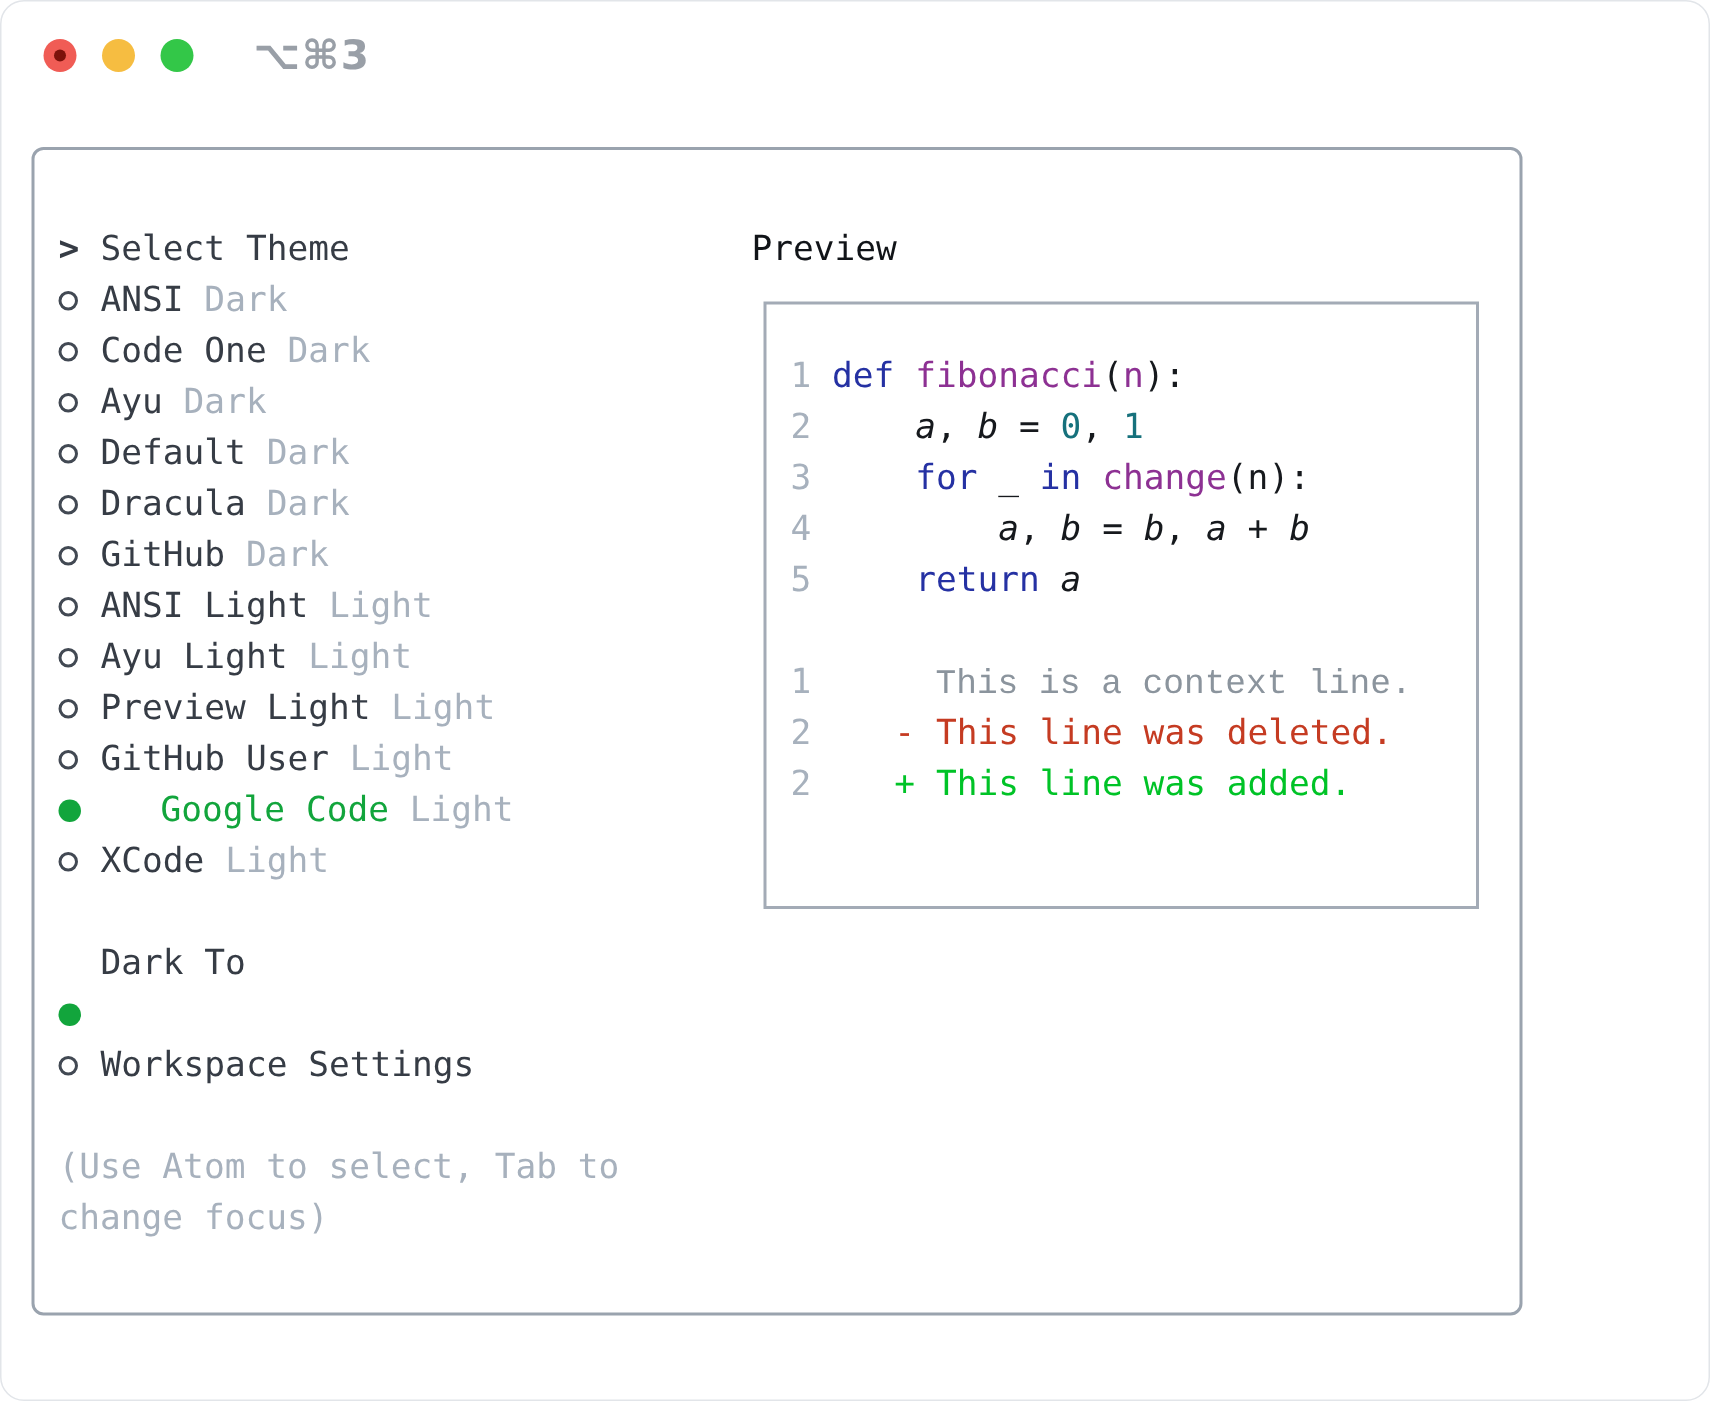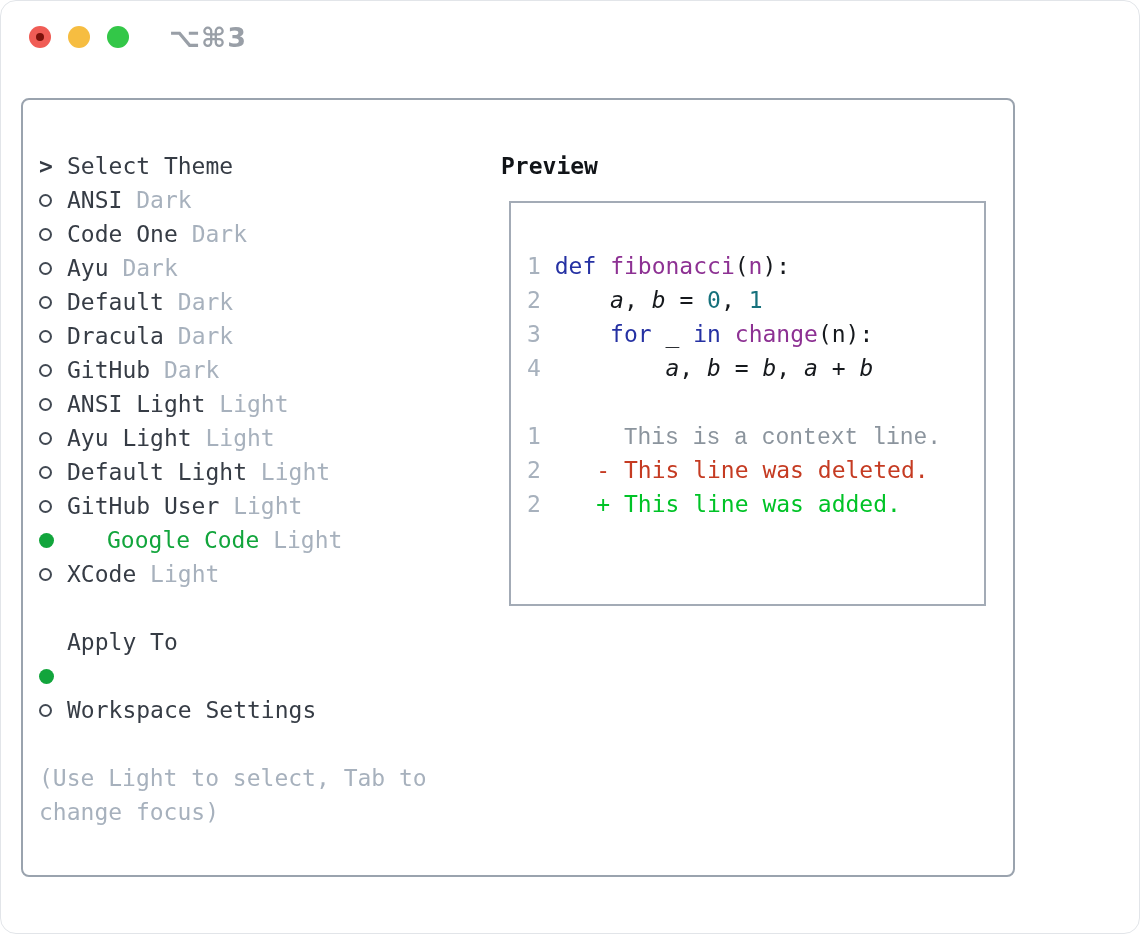--- a/index.html
+++ b/index.html
@@ -37,26 +37,26 @@
   .caret{font-weight:bold;color:var(--list-text);}
   .radio{width:13px;height:13px;border:2px solid #424953;border-radius:50%;box-sizing:border-box;}
   .radio.on{width:15px;height:15px;border:none;background:var(--accent-green);}
   .hdr{font-weight:normal;}
   .suffix{color:var(--muted);}
   .sel{color:var(--accent-green);margin-left:40px;}
   .hint{color:var(--muted);height:34px;line-height:34px;white-space:pre;}
   .spacer{height:34px;}
   
   .preview-col{position:absolute;left:478px;top:49px;}
-  .preview-title{font-size:23px;font-weight:bold;color:#111418;height:34px;line-height:34px;}
+  .preview-title{font-size:23px;font-weight:normal;color:#111418;height:34px;line-height:34px;}
   .preview-box{
     margin-top:18px;margin-left:8px;
     width:477px;height:405px;box-sizing:border-box;
     border:2px solid var(--box-border);
-    padding:46px 0 0 16px;
+    padding:31px 0 0 16px;
     font-size:23px;
   }
   .crow{height:34px;line-height:34px;white-space:pre;}
   .lnum{color:var(--line-number);}
   .tk-k{color:var(--kw);}
   .tk-f{color:var(--fn);}
   .tk-n{color:var(--numlit);}
   .tk-p{color:var(--code-plain);}
   .tk-v{color:var(--code-plain);font-style:italic;}
   .d-context{color:var(--diff-ctx);font-family:Liberation Mono, monospace;}
@@ -83,48 +83,49 @@
       </div>
       <div id="theme-options">
           <div class="row"><span class="marker"><span class="radio"></span></span><span>ANSI</span><span class="suffix"> Dark</span></div>
           <div class="row"><span class="marker"><span class="radio"></span></span><span>Code One</span><span class="suffix"> Dark</span></div>
           <div class="row"><span class="marker"><span class="radio"></span></span><span>Ayu</span><span class="suffix"> Dark</span></div>
           <div class="row"><span class="marker"><span class="radio"></span></span><span>Default</span><span class="suffix"> Dark</span></div>
           <div class="row"><span class="marker"><span class="radio"></span></span><span>Dracula</span><span class="suffix"> Dark</span></div>
           <div class="row"><span class="marker"><span class="radio"></span></span><span>GitHub</span><span class="suffix"> Dark</span></div>
           <div class="row"><span class="marker"><span class="radio"></span></span><span>ANSI Light</span><span class="suffix"> Light</span></div>
           <div class="row"><span class="marker"><span class="radio"></span></span><span>Ayu Light</span><span class="suffix"> Light</span></div>
-          <div class="row"><span class="marker"><span class="radio"></span></span><span>Default Light</span><span class="suffix"> Light</span></div>
+          <div class="row"><span class="marker"><span class="radio"></span></span><span>Preview Light</span><span class="suffix"> Light</span></div>
           <div class="row"><span class="marker"><span class="radio"></span></span><span>GitHub User</span><span class="suffix"> Light</span></div>
           <div class="row"><span class="marker"><span class="radio on"></span></span><span class="sel">Google Code</span><span class="suffix"> Light</span></div>
           <div class="row"><span class="marker"><span class="radio"></span></span><span>XCode</span><span class="suffix"> Light</span></div>
         </div>
       <div class="spacer"></div>
       <div class="row">
-        <span class="marker"></span><span>Apply To</span>
+        <span class="marker"></span><span>Dark To</span>
       </div>
       <div id="apply-options">
           <div class="row"><span class="marker"><span class="radio on"></span></span></div>
           <div class="row"><span class="marker"><span class="radio"></span></span><span>Workspace Settings</span></div>
         </div>
       <div class="spacer"></div>
       <div id="hint-lines">
-          <div class="hint">(Use Light to select, Tab to</div>
+          <div class="hint">(Use Atom to select, Tab to</div>
           <div class="hint">change focus)</div>
         </div>
     </div>
 
     <div class="preview-col">
       <div class="preview-title">Preview</div>
       <div class="preview-box">
         <div id="code-lines">
             <div class="crow"><span class="lnum">1</span><span class="tk-p"> </span><span class="tk-k">def</span><span class="tk-p"> </span><span class="tk-f">fibonacci</span><span class="tk-p">(</span><span class="tk-f">n</span><span class="tk-p">):</span></div>
             <div class="crow"><span class="lnum">2</span><span class="tk-p"> </span><span class="tk-p">    </span><span class="tk-v">a</span><span class="tk-p">, </span><span class="tk-v">b</span><span class="tk-p"> = </span><span class="tk-n">0</span><span class="tk-p">, </span><span class="tk-n">1</span></div>
             <div class="crow"><span class="lnum">3</span><span class="tk-p"> </span><span class="tk-p">    </span><span class="tk-k">for</span><span class="tk-p"> </span><span class="tk-p">_</span><span class="tk-p"> </span><span class="tk-k">in</span><span class="tk-p"> </span><span class="tk-f">change</span><span class="tk-p">(n):</span></div>
             <div class="crow"><span class="lnum">4</span><span class="tk-p"> </span><span class="tk-p">        </span><span class="tk-v">a</span><span class="tk-p">, </span><span class="tk-v">b</span><span class="tk-p"> = </span><span class="tk-v">b</span><span class="tk-p">, </span><span class="tk-v">a</span><span class="tk-p"> + </span><span class="tk-v">b</span></div>
+            <div class="crow"><span class="lnum">5</span><span class="tk-p"> </span><span class="tk-p">    </span><span class="tk-k">return</span><span class="tk-p"> </span><span class="tk-v">a</span></div>
           </div>
         <div class="crow"> </div>
         <div id="diff-lines">
             <div class="crow"><span class="lnum">1</span><span class="d-context">      This is a context line.</span></div>
             <div class="crow"><span class="lnum">2</span><span class="d-deleted">    - This line was deleted.</span></div>
             <div class="crow"><span class="lnum">2</span><span class="d-added">    + This line was added.</span></div>
           </div>
       </div>
     </div>
   </div>

